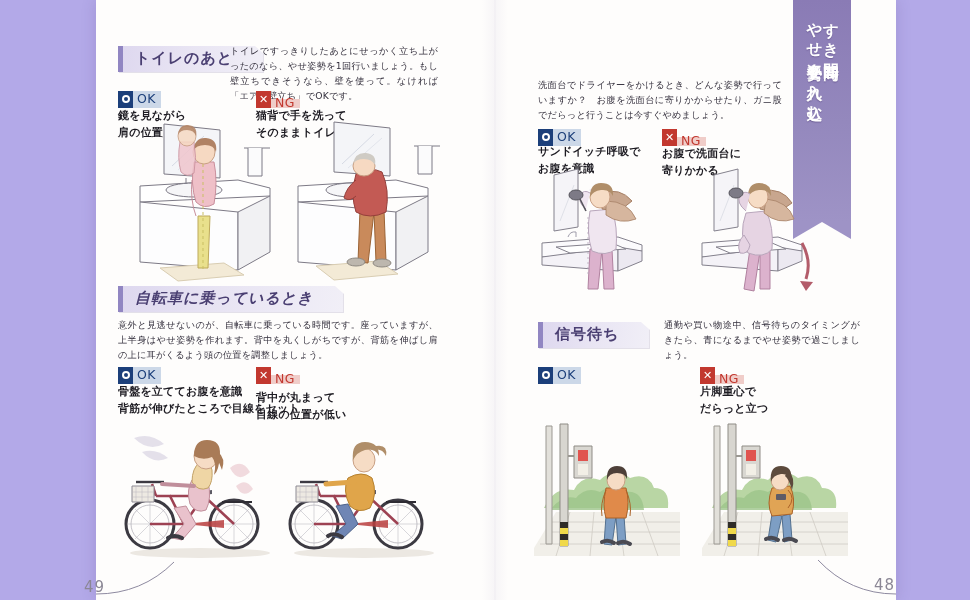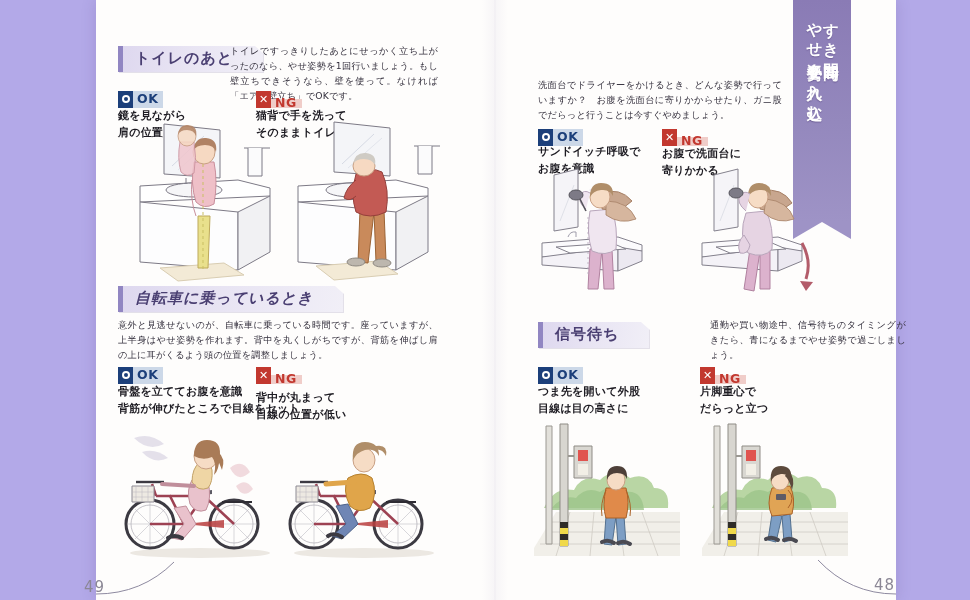--- a/index.html
+++ b/index.html
@@ -66,21 +66,21 @@
     content:"";position:absolute;right:-1px;top:0;
     border-top:8px solid #fefdfc;border-left:9px solid transparent;
   }
 
   .lede{
     position:absolute;color:#332f3c;font-size:9.2px;line-height:1.62;
     letter-spacing:.2px;text-align:justify;
   }
 
   
-  .badge{display:inline-flex;align-items:stretch;height:17px;font-weight:700;}
+  .badge{display:inline-flex;align-items:stretch;height:17px;font-weight:400;}
   .badge .mk{
     width:15px;display:flex;align-items:center;justify-content:center;
     font-size:11px;line-height:1;color:#fff;
   }
   .badge .lb{
     padding:0 5px 0 4px;display:flex;align-items:center;
     font-size:12.5px;line-height:1;letter-spacing:.5px;
   }
   .badge.ok .mk{background:#1c3f7a;}
   .badge.ok .lb{background:#ccd8e8;color:#1c3f7a;}
@@ -412,32 +412,30 @@
 
         <path d="M112 78 q10 18 4 36" stroke="#b35c6a" stroke-width="3" fill="none"></path>
         <path d="M110 116 l6 10 7 -9 z" fill="#b35c6a"></path>
       </g>
     </svg>
   </div>
 
   <div class="sec" style="left:538px;top:322px;">
     <div class="plaque">信号待ち</div>
   </div>
-  <div class="lede" style="left:664px;top:318px;width:196px;margin-left:46px;">通勤や買い物途中、信号待ちのタイミングがきたら、青になるまでやせ姿勢で過ごしましょう。</div>
+  <div class="lede" style="left:664px;top:318px;width:196px;">通勤や買い物途中、信号待ちのタイミングがきたら、青になるまでやせ姿勢で過ごしましょう。</div>
 
   <div class="bwrap" style="left:538px;top:364px;">
     <span class="badge ok">
       <span class="mk">
           <span class="ring"></span>
         </span>
       <span class="lb">OK</span>
     </span>
   </div>
-  <div class="cap" style="left:538px;top:384px;">つま先を開いて外股
-目線は目の高さに</div>
 
   <div class="bwrap" style="left:700px;top:364px;">
     <span class="badge ng">
       <span class="mk">✕</span>
       <span class="lb">NG</span>
     </span>
   </div>
   <div class="cap" style="left:700px;top:384px;">片脚重心で
 だらっと立つ</div>
 

